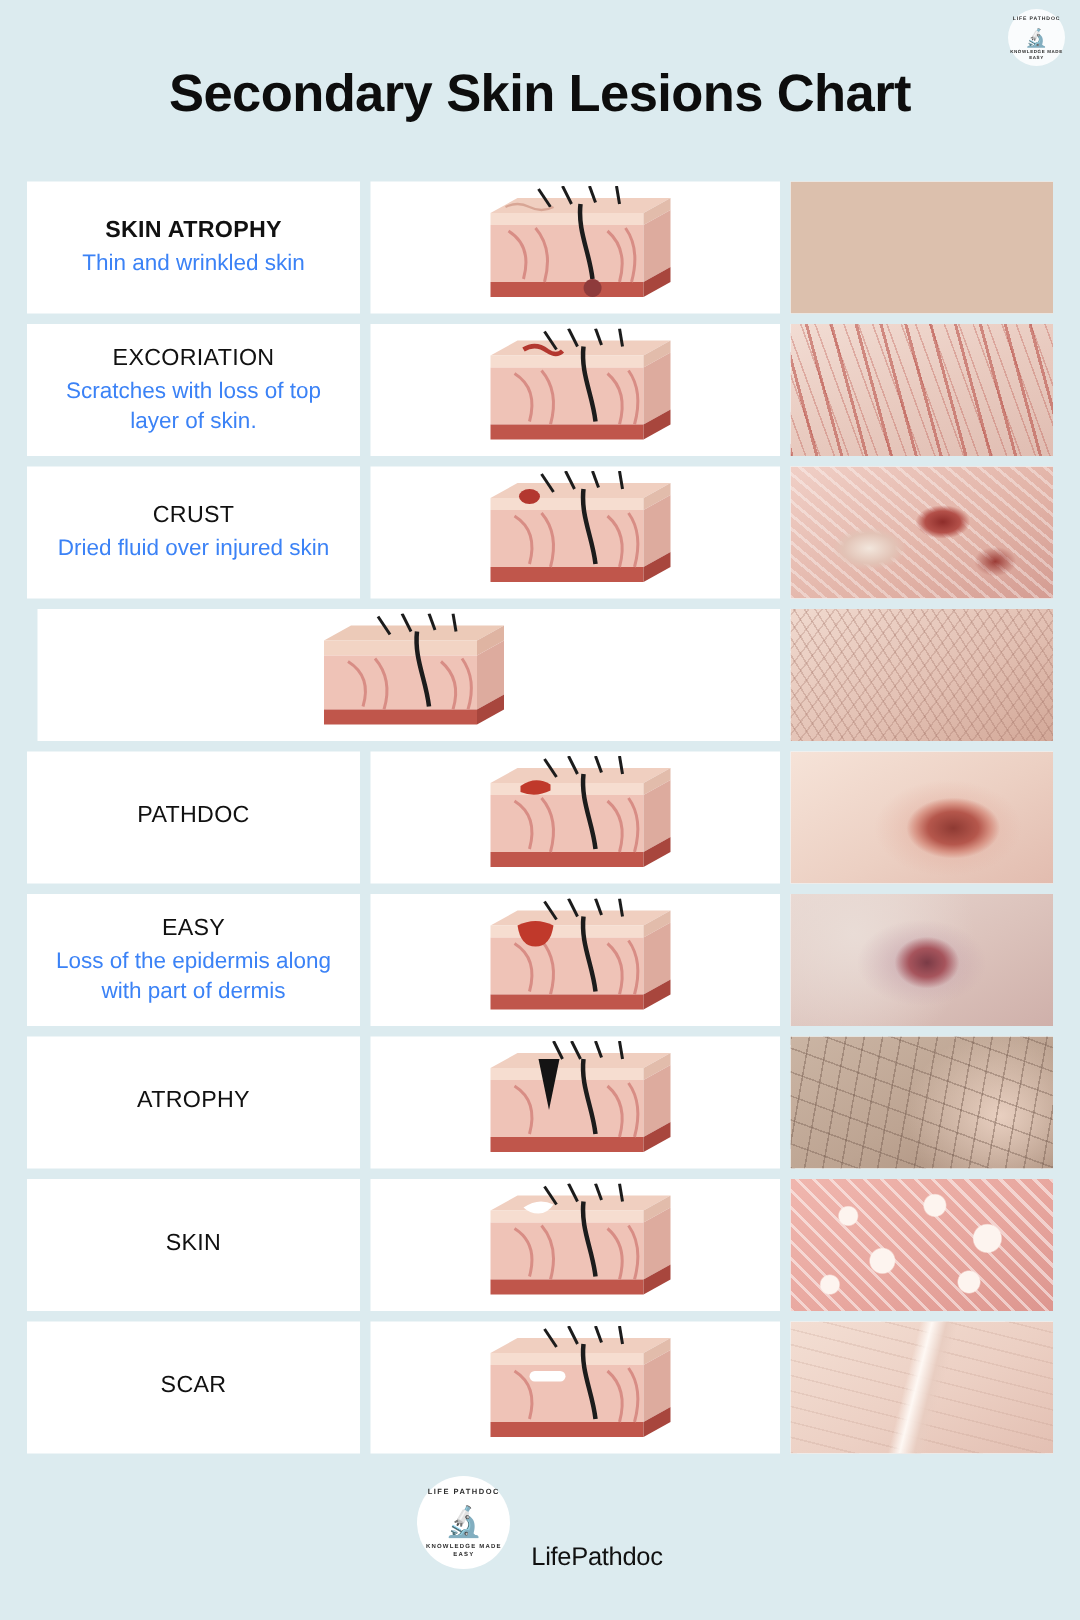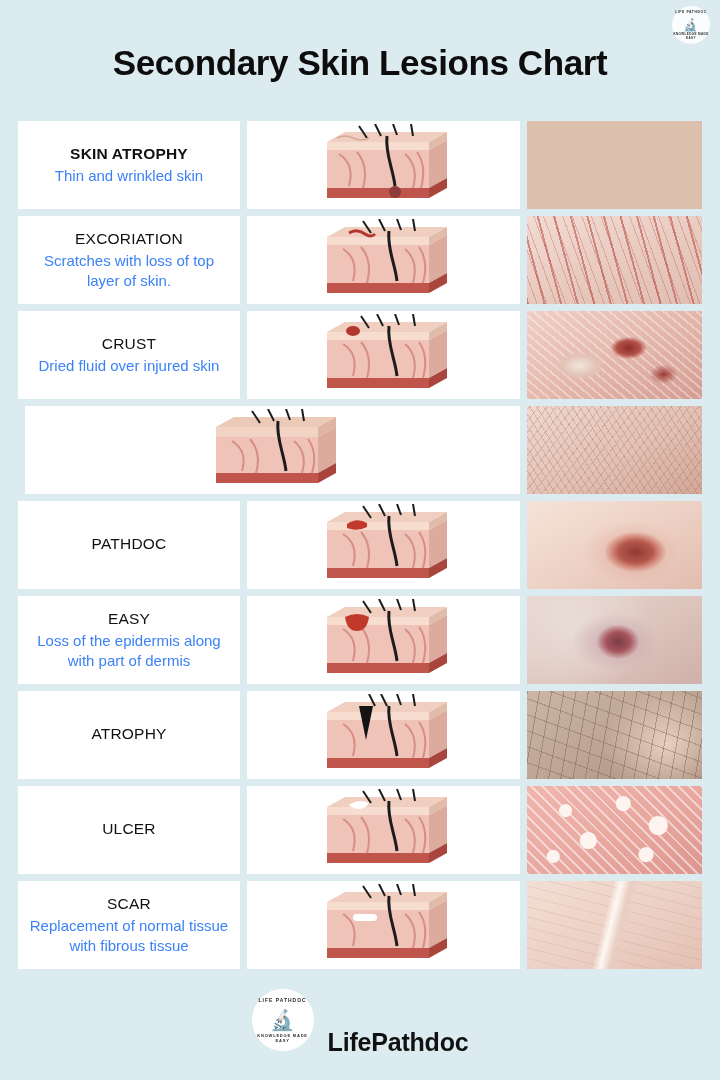--- a/index.html
+++ b/index.html
@@ -150,22 +150,22 @@
 
   
   .footer {
     display: flex;
     align-items: center;
     justify-content: center;
     gap: 14px;
     margin-top: 14px;
   }
   .footer-brand {
-    font-size: 25px;
-    font-weight: bold;
+    font-size: 17px;
+    font-weight: normal;
     color: #111;
     letter-spacing: -0.2px;
     margin-top: 45px;
   }
   .logo-badge {
     width: 62px; height: 62px;
     border-radius: 50%;
     background: #ffffff;
     position: relative;
     display: flex;
@@ -418,21 +418,21 @@
           <line x1="106" y1="12" x2="104" y2="0" stroke="#1c1c1c" stroke-width="2"></line>
         </svg>
       </div>
       <div class="cell cell-photo">
         <div class="photo p-fissure"></div>
       </div>
     </div>
 
     <div class="row">
       <div class="cell cell-text">
-        <div class="lesion-name">ULCER</div>
+        <div class="lesion-name">SKIN</div>
       </div>
       <div class="cell cell-diagram">
         <svg class="skin-svg" width="150" height="82" viewBox="0 0 150 82">
           <path d="M18 18 L36 8 L138 8 L120 18 Z" fill="#f0cfc0"></path>
           <path d="M18 18 L120 18 L120 26 L18 26 Z" fill="#f6ddd0"></path>
           <path d="M120 18 L138 8 L138 16 L120 26 Z" fill="#e2bcab"></path>
           <path d="M18 26 L120 26 L120 64 L18 64 Z" fill="#efc3b7"></path>
           <path d="M120 26 L138 16 L138 54 L120 64 Z" fill="#ddab9e"></path>
           <path d="M18 64 L120 64 L120 74 L18 74 Z" fill="#c0564b"></path>
           <path d="M120 64 L138 54 L138 64 L120 74 Z" fill="#a8463d"></path>
@@ -449,21 +449,20 @@
         </svg>
       </div>
       <div class="cell cell-photo">
         <div class="photo p-scale"></div>
       </div>
     </div>
 
     <div class="row">
       <div class="cell cell-text">
         <div class="lesion-name">SCAR</div>
-        <div class="lesion-desc">Replacement of normal tissue with fibrous tissue</div>
       </div>
       <div class="cell cell-diagram">
         <svg class="skin-svg" width="150" height="82" viewBox="0 0 150 82">
           <path d="M18 18 L36 8 L138 8 L120 18 Z" fill="#f0cfc0"></path>
           <path d="M18 18 L120 18 L120 26 L18 26 Z" fill="#f6ddd0"></path>
           <path d="M120 18 L138 8 L138 16 L120 26 Z" fill="#e2bcab"></path>
           <path d="M18 26 L120 26 L120 64 L18 64 Z" fill="#efc3b7"></path>
           <path d="M120 26 L138 16 L138 54 L120 64 Z" fill="#ddab9e"></path>
           <path d="M18 64 L120 64 L120 74 L18 74 Z" fill="#c0564b"></path>
           <path d="M120 64 L138 54 L138 64 L120 74 Z" fill="#a8463d"></path>

